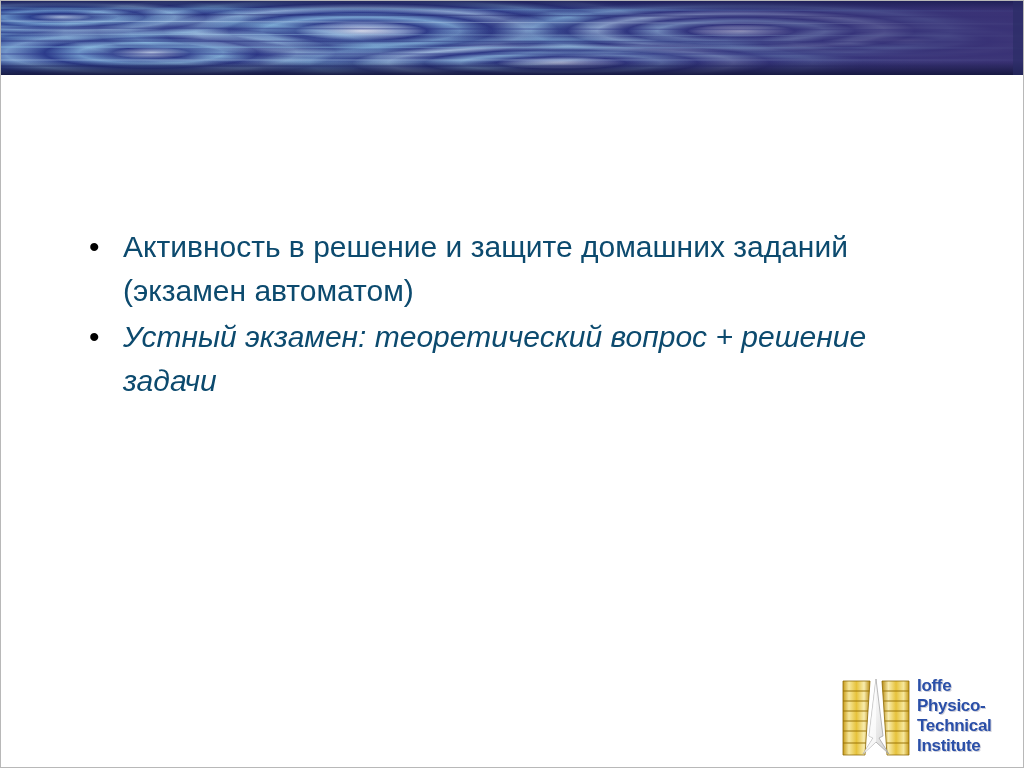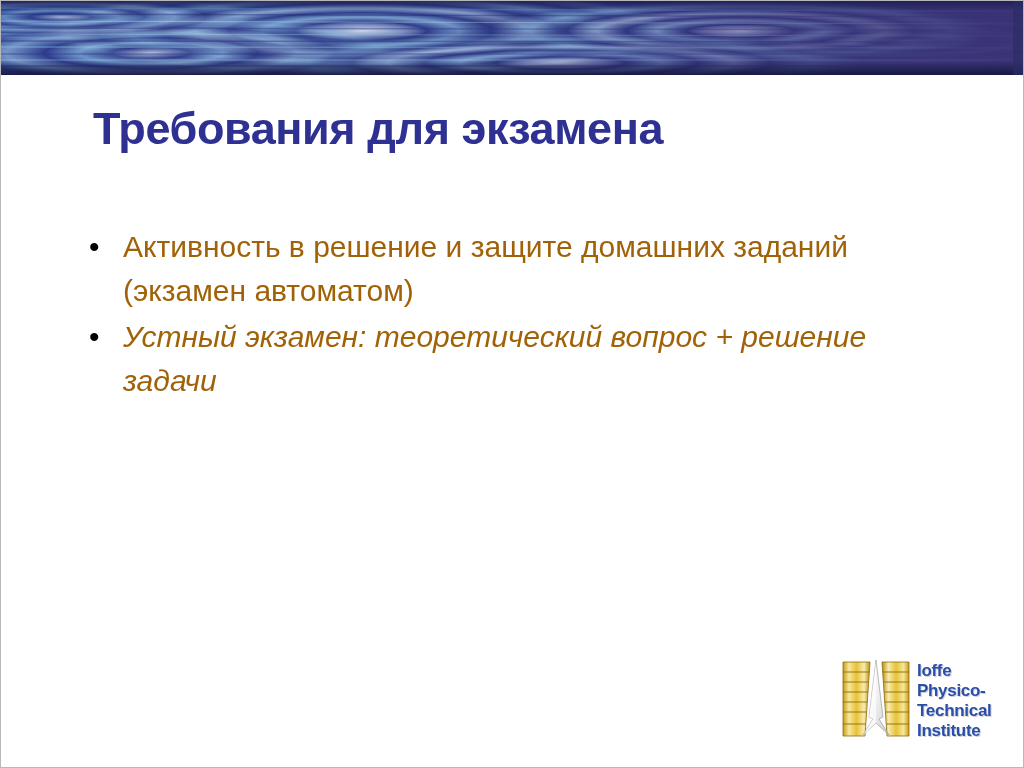--- a/index.html
+++ b/index.html
@@ -73,37 +73,37 @@
     line-height: 44px;
     color: #000000;
     text-align: left;
     padding-left: 4px;
     box-sizing: border-box;
   }
   .bullet-text {
     flex: 1 1 auto;
     font-size: 30px;
     line-height: 44px;
-    color: #a16207;
+    color: #0c4a6e;
     max-width: 812px;
   }
   .bullet-row.b2 .bullet-text {
     max-width: 846px;
     font-style: italic;
   }
 
   
   #logo {
     position: absolute;
     left: 838px;
-    top: 654px;
+    top: 675px;
     width: 170px;
     height: 86px;
     display: flex;
-    align-items: flex-end;
+    align-items: flex-start;
   }
   #logo-mark {
     flex: 0 0 auto;
     width: 74px;
     height: 84px;
   }
   #logo-text {
     flex: 0 0 auto;
     margin-left: 4px;
     font-size: 17px;
@@ -209,21 +209,20 @@
         <line x1="0" y1="65" x2="1024" y2="65" stroke="#222a72" stroke-width="1.6"></line>
       </g>
 
       <rect x="0" y="0" width="1024" height="74" fill="url(#fadeRight)"></rect>
       <rect x="0" y="0" width="1024" height="10" fill="url(#edgeTop)"></rect>
       <rect x="0" y="60" width="1024" height="14" fill="url(#edgeBottom)"></rect>
       <rect x="1012" y="0" width="12" height="74" fill="#2a2c66" opacity="0.65"></rect>
     </svg>
   </div>
 
-  <div id="title">Требования для экзамена</div>
 
   <div id="body">
 
     <div class="bullet-row b1">
       <span class="bullet-marker">•</span>
       <span class="bullet-text">Активность в решение и защите домашних заданий  (экзамен автоматом)</span>
     </div>
 
     <div class="bullet-row b2">
       <span class="bullet-marker">•</span>

